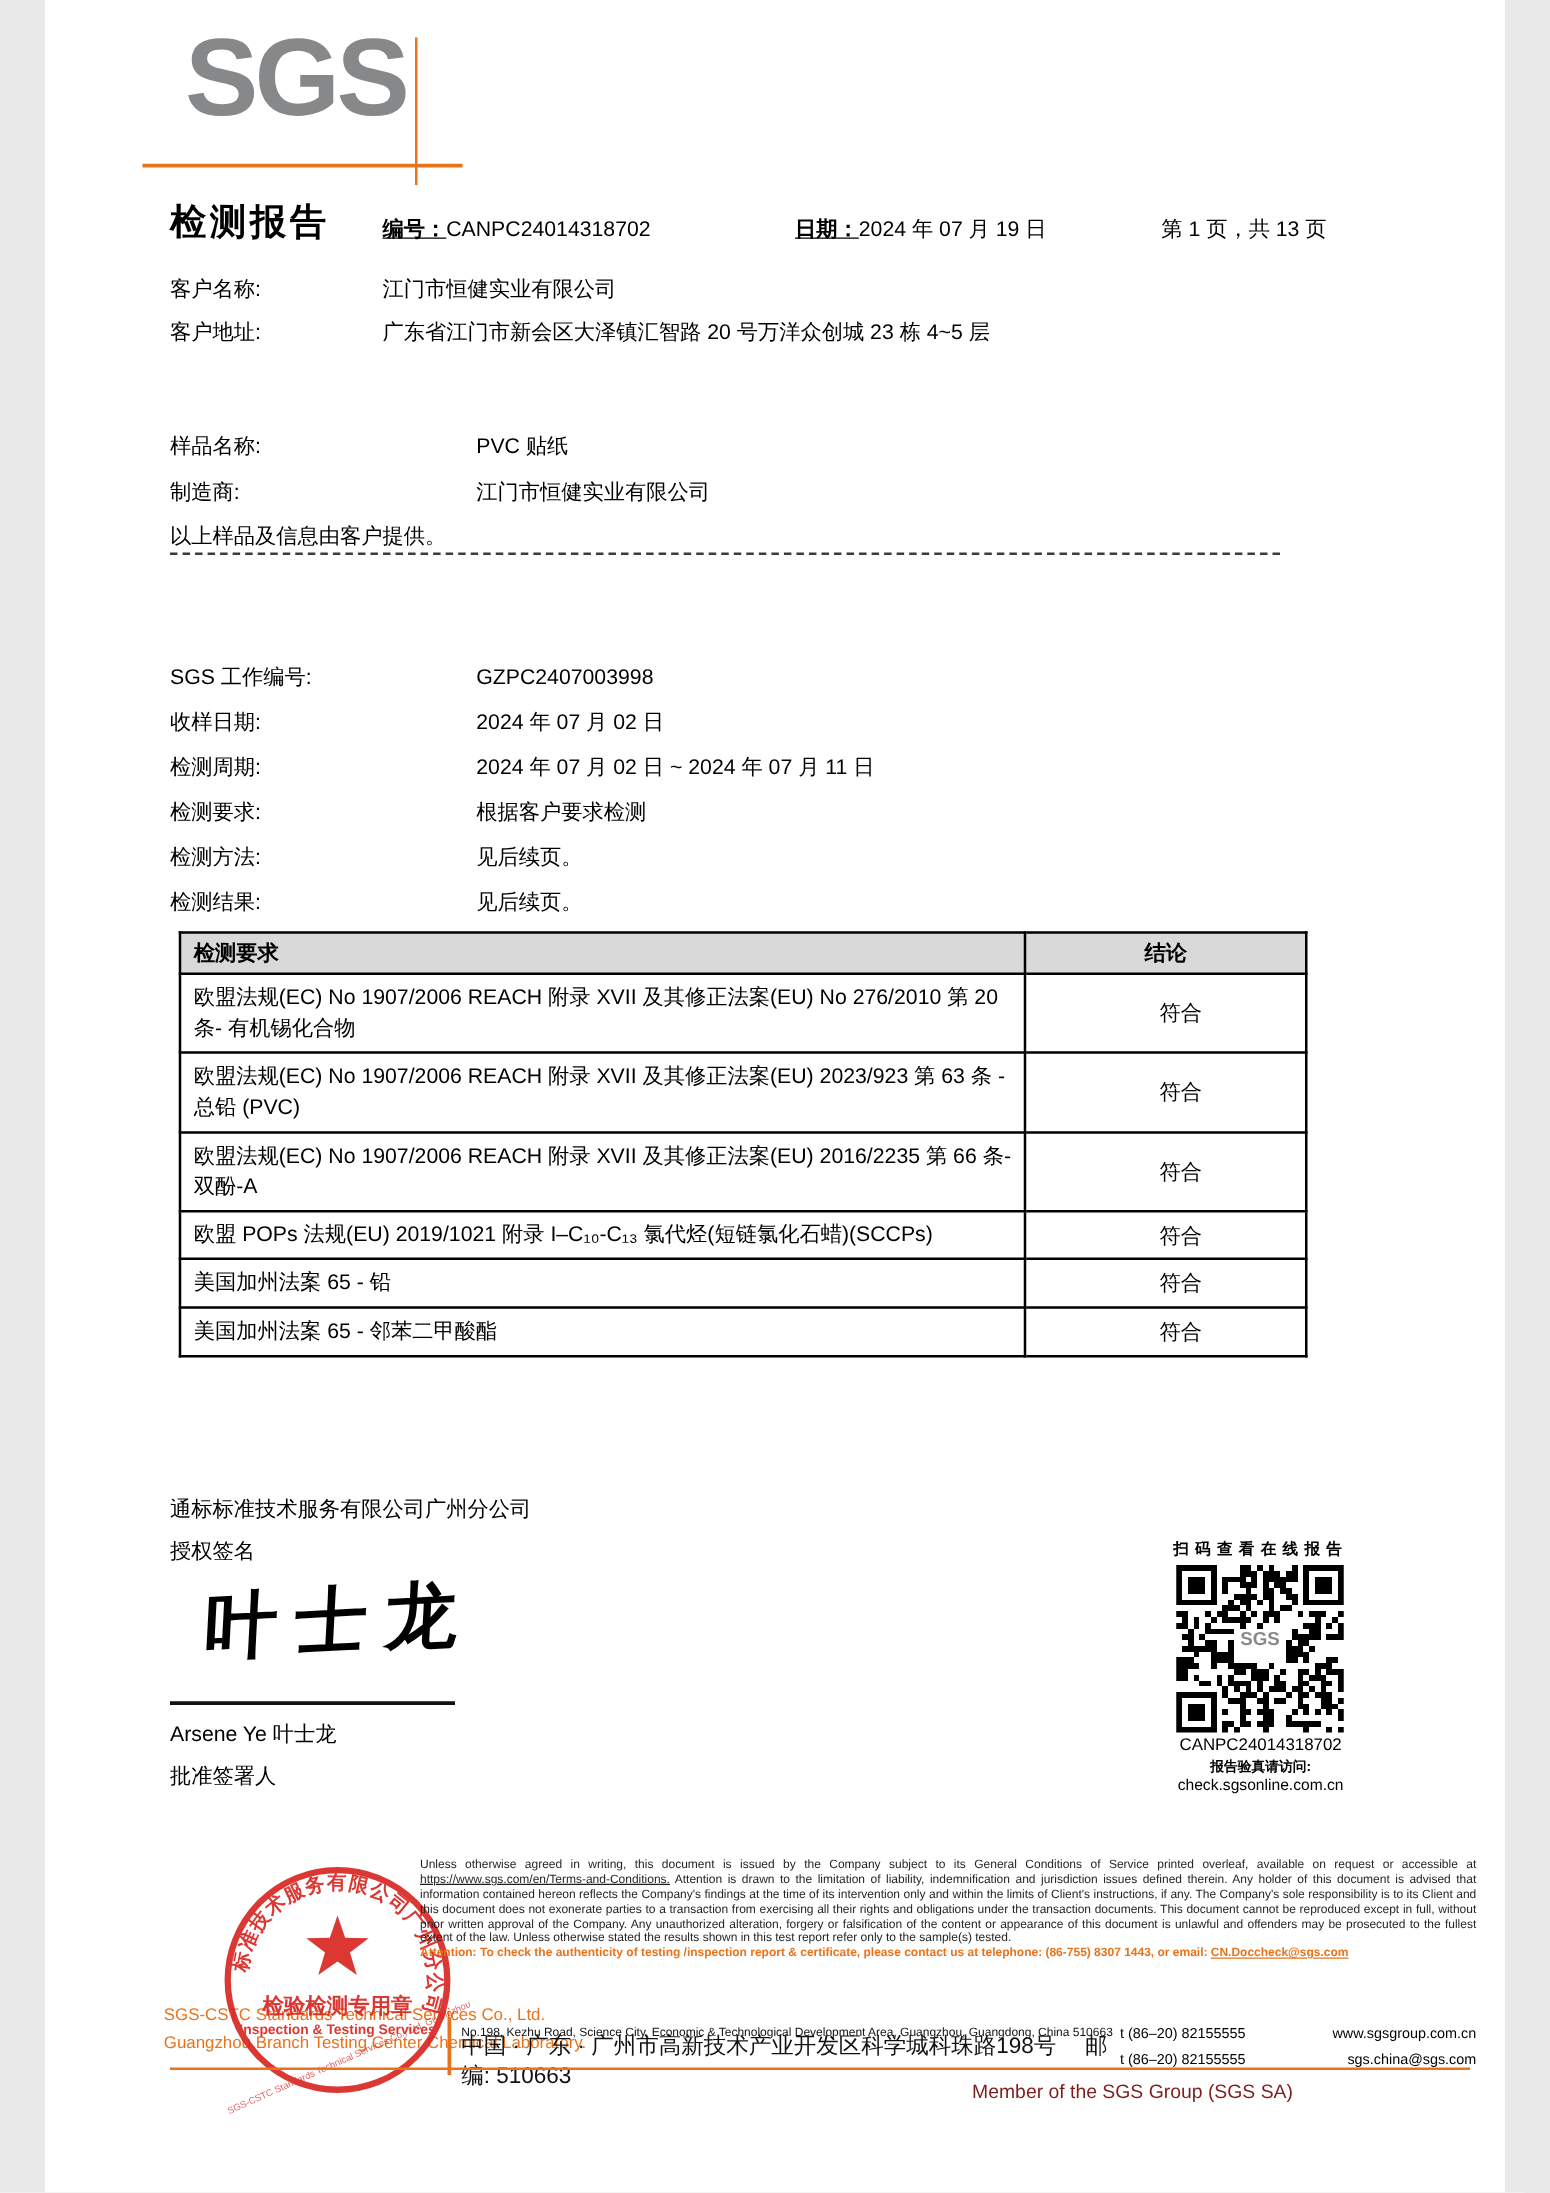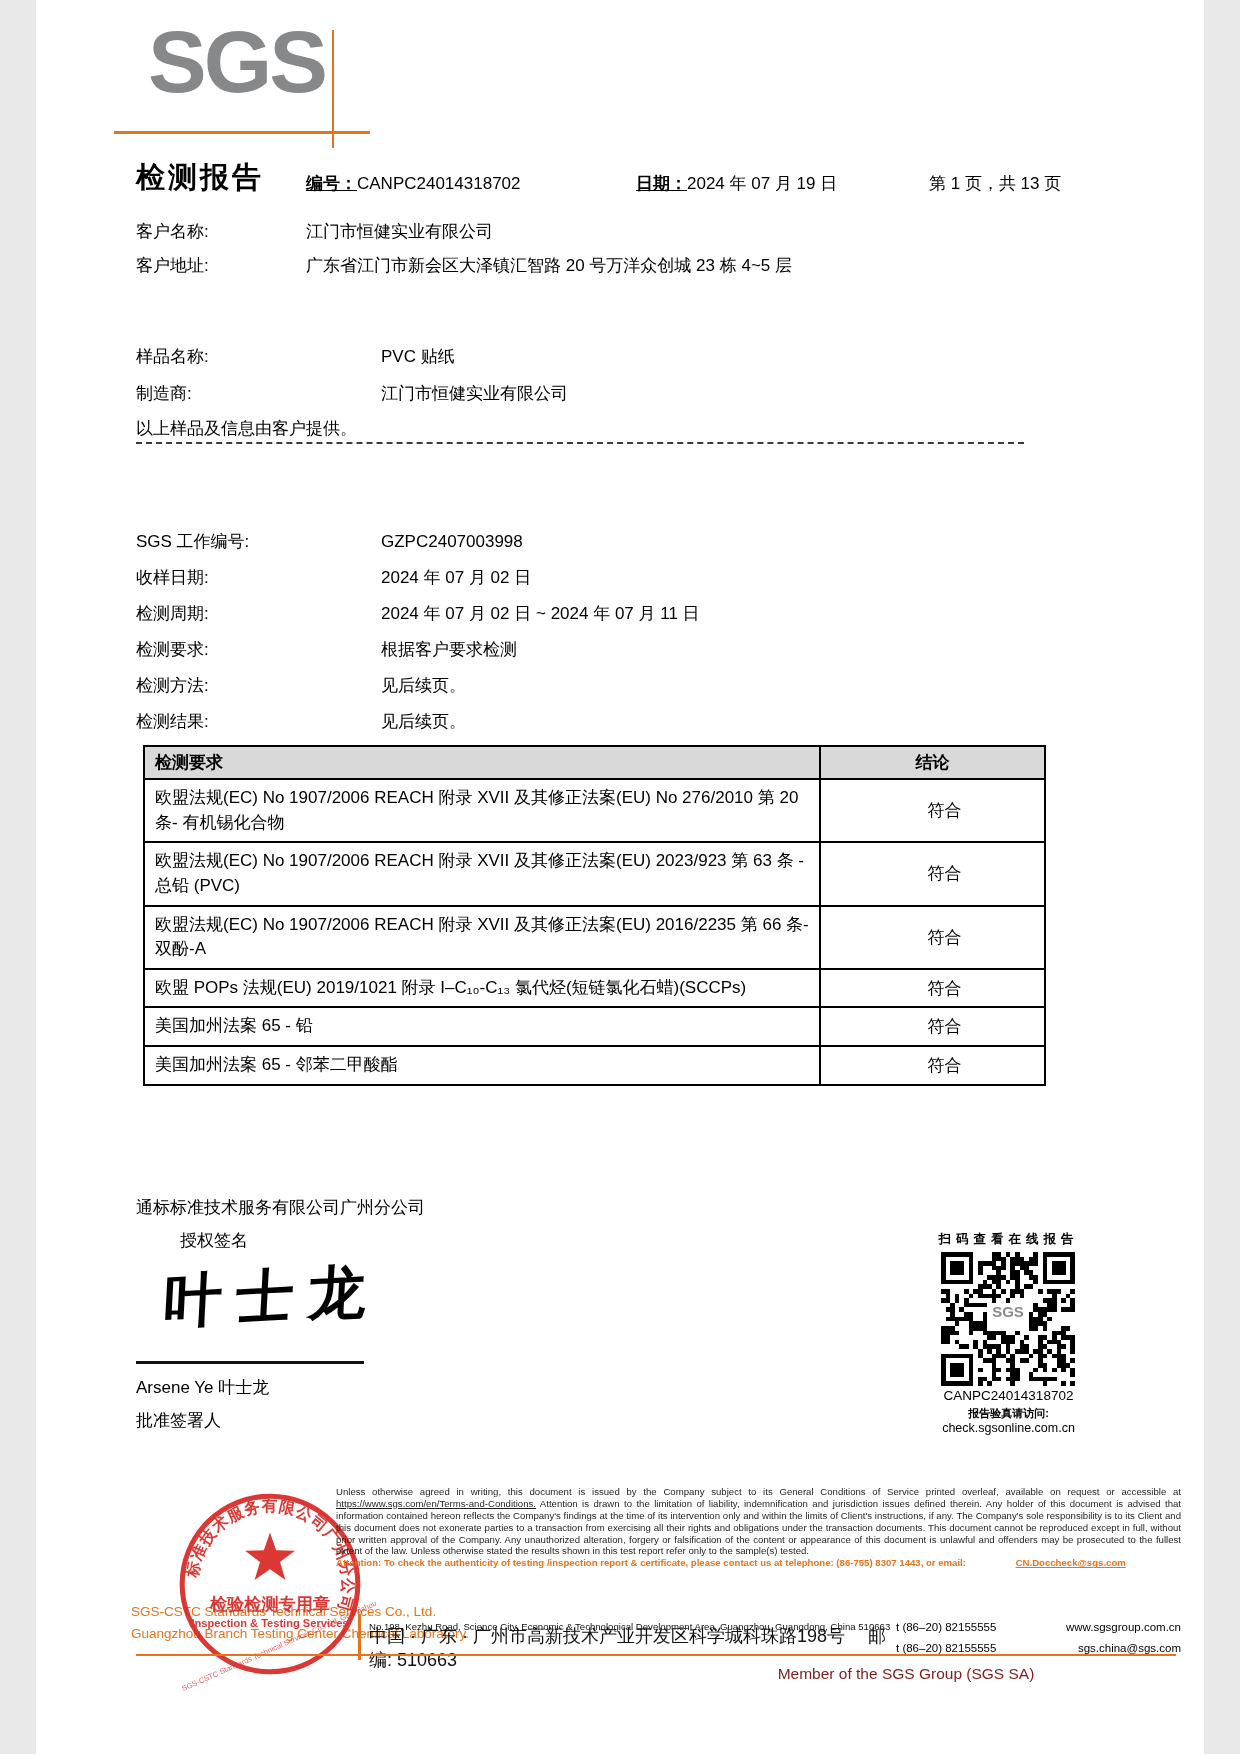--- a/index.html
+++ b/index.html
@@ -40,21 +40,21 @@
     border-collapse:collapse; font-size:17px; }
   table.results th, table.results td { border:2px solid #000;padding-left:24px; }
   table.results th { background:#d9d9d9; font-weight:bold; padding:4px 10px; height:32px; }
   table.results th.req { text-align:left; }
   table.results th.con { width:225px; text-align:center; }
   table.results td.req { padding:6px 10px; line-height:1.45; text-align:left; }
   table.results td.con { text-align:center; }
 
   
   .signoff-company { left:100px; top:1196px; font-size:17px; }
-  .signoff-auth    { left:100px; top:1229px; font-size:17px;margin-left:44px; }
+  .signoff-auth    { left:100px; top:1229px; font-size:17px; }
   .signature { left:128px; top:1258px; font-size:58px; font-weight:bold;
     font-family:"DejaVu Serif", serif; transform:rotate(-3deg) skewX(-6deg); letter-spacing:14px; }
   .sig-underline { left:100px; top:1361px; width:228px; height:3px; background:#111; }
   .signer-name  { left:100px; top:1376px; font-size:17px; }
   .signer-title { left:100px; top:1409px; font-size:17px; }
 
   
   .qr-caption { left:880px; top:1231px; width:185px; text-align:center;
     font-size:12.5px; font-weight:bold; letter-spacing:5px; }
   .qr-box { left:905px; top:1252px; width:134px; height:134px; }
@@ -67,21 +67,21 @@
   
   .stamp-under1 { left:95px; top:1604px; width:340px; font-size:13.5px; color:#e8731a; }
   .stamp-under2 { left:95px; top:1626px; width:340px; font-size:13.5px; color:#e8731a; }
   .stamp-svg { left:128px; top:1480px; width:212px; height:212px; opacity:.9; }
 
   .legal { left:300px; top:1486px; width:845px; font-size:9.6px; line-height:1.24;
     text-align:justify; color:#1f1f1f; }
   .legal a, .qr-url, .footer-web, .footer-mail { color:inherit; text-decoration:none; }
   .legal .link { text-decoration:underline; }
   .attention { color:#e8731a; font-weight:bold; }
-  .attention .link { text-decoration:underline;margin-left:47px; }
+  .attention .link { text-decoration:underline; }
 
   .addr-block { left:322px; top:1614px; width:823px; border-left:3px solid #e8731a; padding:2px 0 2px 8px; }
   .addr-row { display:flex; align-items:center; height:21px; }
   .addr-en { flex:1; font-size:9.6px; color:#111; }
   .addr-cn { flex:1; font-size:18px; color:#111; }
   .addr-tel { width:135px; font-size:11.5px; }
   .addr-url { width:150px; font-size:11.5px; text-align:right; }
 
   .footer-orange-hr { left:100px; top:1654px; width:1040px; height:2px; background:#e8731a; }
   .footer-member { left:640px; top:1665px; width:460px; text-align:center; font-size:15.5px; color:#7f1d1d; }

